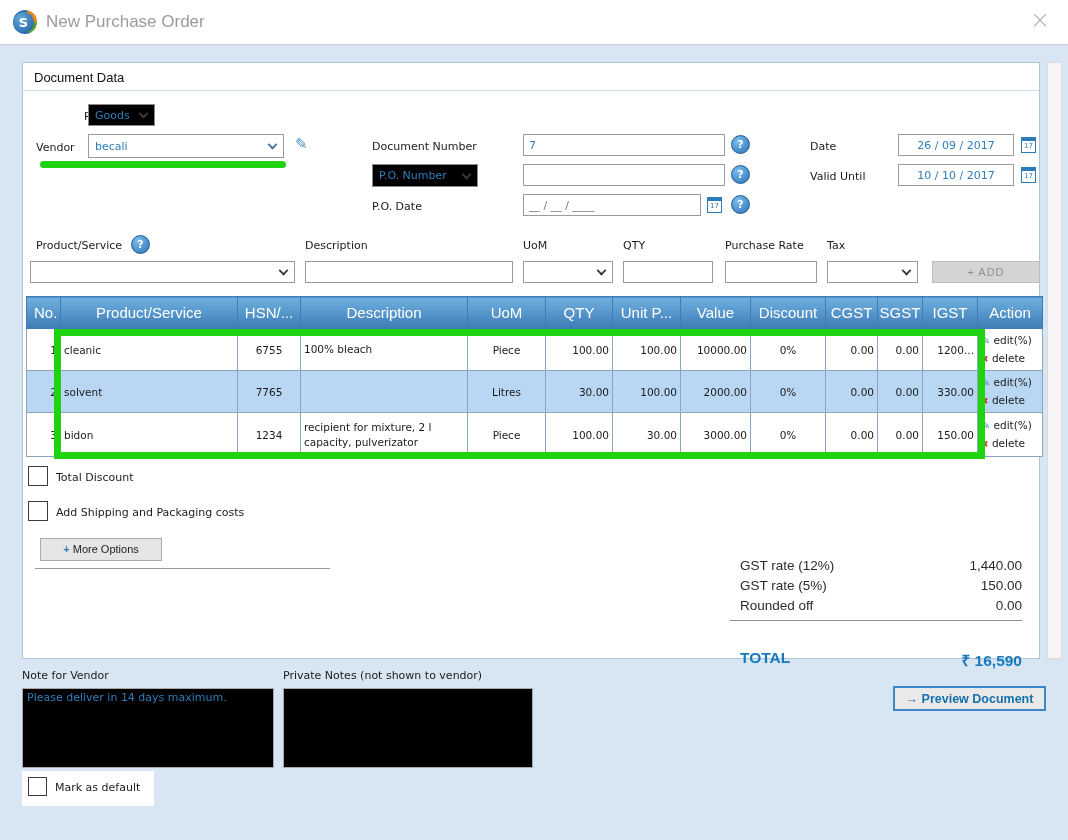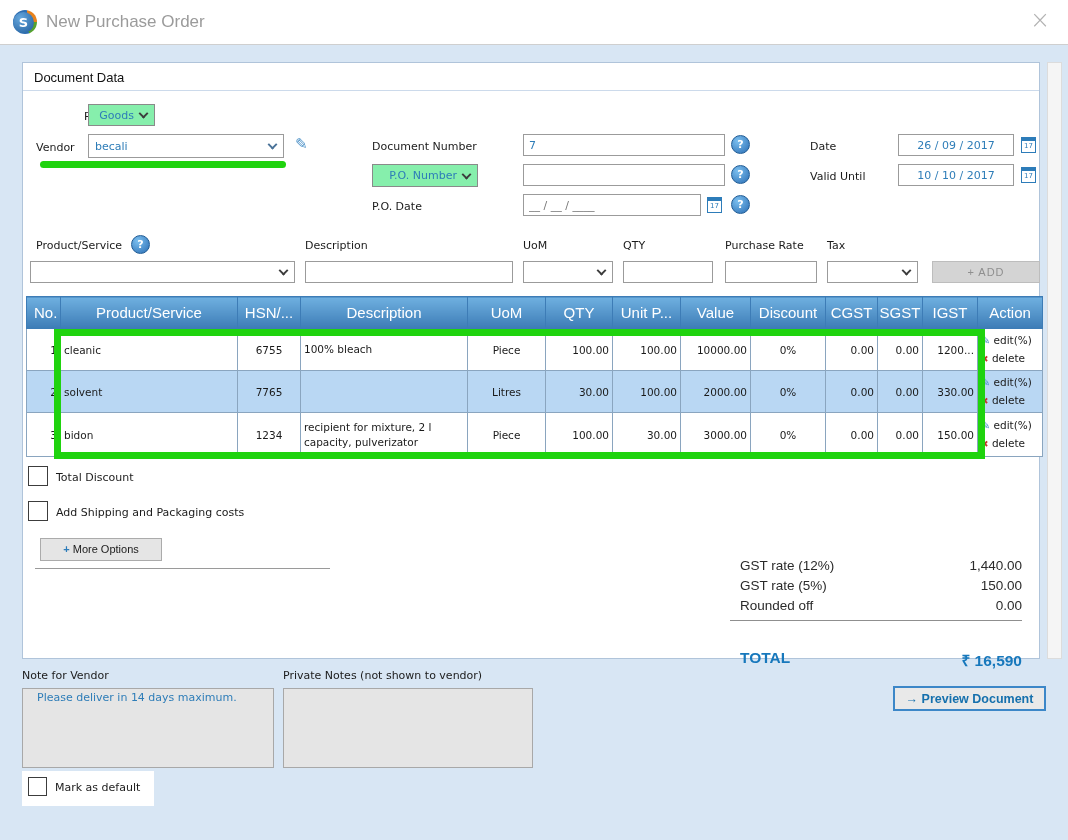--- a/index.html
+++ b/index.html
@@ -25,21 +25,21 @@
   .docbox-title { position:absolute; left:34px; top:70px; font-family:"Liberation Sans",sans-serif; font-size:13px; color:#111; z-index:2; }
   .docbox-divider { position:absolute; left:23px; top:90px; width:1016px; height:1px; background:#ccdaeb; z-index:2; }
   .scroll-track { position:absolute; left:1047px; top:62px; width:15px; height:597px; background:#f5f5f5; border:1px solid #dcdcdc; z-index:1; }
 
   .lbl { position:absolute; font-size:11px; color:#1b1b1b; white-space:nowrap; z-index:3; }
   .inp { position:absolute; border:1px solid #9b9b9b; background:#fff; font-family:"DejaVu Sans",sans-serif;
          font-size:11px; color:#2e7db8; padding:0 5px; outline:none; z-index:3; }
   .inp.center { text-align:center; }
   .sel { position:absolute; border:1px solid #9b9b9b; background:#fff; font-size:11px; color:#2e7db8;
          display:flex; align-items:center; padding:0 20px 0 6px; cursor:pointer; z-index:3; white-space:nowrap; }
-  .sel.gray { background:#86efac; border-color:#8a8a8a;justify-content:flex-end; }
+  .sel.gray { background:#000000; border-color:#8a8a8a; }
   .chev { position:absolute; right:7px; top:50%; width:7px; height:7px;
           border-right:2px solid #3c3c3c; border-bottom:2px solid #3c3c3c; transform:translateY(-70%) rotate(45deg); }
   .chev.blue { border-color:#4a7298; }
   .help { position:absolute; width:19px; height:19px; border-radius:50%;
           background:radial-gradient(circle at 35% 30%, #7cc0f0, #2a6db3); border:1px solid #1f5c96;
           color:#fff; font-size:11px; font-weight:bold; text-align:center; line-height:17px; cursor:pointer; z-index:3; }
   .cal { position:absolute; width:15px; height:16px; border:1px solid #2d7cb9; background:#fff; cursor:pointer; z-index:3; }
   .cal-top { position:absolute; left:-1px; top:-1px; width:15px; height:4px; background:#2d7cb9; }
   .cal-num { position:absolute; left:0; top:4px; width:100%; text-align:center; font-size:7px; color:#2d7cb9; }
   .pencil { position:absolute; color:#4f93c8; font-size:15px; cursor:pointer; z-index:3; }
@@ -76,22 +76,22 @@
   .hr-options { position:absolute; left:35px; top:568px; width:295px; height:1px; background:#9a9a9a; z-index:3; }
 
   .totals-row { position:absolute; left:740px; width:282px; height:20px; font-family:"Liberation Sans",sans-serif;
                 font-size:13.5px; color:#2b2b2b; z-index:3; }
   .totals-row .tval { position:absolute; right:0; top:0; }
   .totals-sep { position:absolute; left:730px; top:620px; width:292px; height:1px; background:#8f8f8f; z-index:3; }
   .total-final { position:absolute; left:740px; top:649px; width:282px; height:22px; font-family:"Liberation Sans",sans-serif;
                  font-size:15.5px; font-weight:bold; color:#1778bc; z-index:3; }
   .total-final .tval { position:absolute; right:0; top:0; }
 
-  textarea.note { position:absolute; border:1px solid #a8a8a8; background:#e5e5e5; font-family:"DejaVu Sans",sans-serif;
-                  font-size:11px; color:#2e7db8; padding:2px 14px; resize:none; outline:none; z-index:3; }
+  textarea.note { position:absolute; border:1px solid #a8a8a8; background:#000000; font-family:"DejaVu Sans",sans-serif;
+                  font-size:11px; color:#2e7db8; padding:2px 4px; resize:none; outline:none; z-index:3; }
   .btn-preview { position:absolute; left:893px; top:686px; width:153px; height:25px; background:#e9e9e9;
                  border:2px solid #3c87c8; color:#1670ad; font-weight:bold; font-size:12.5px;
                  font-family:"Liberation Sans",sans-serif; cursor:pointer; text-align:center; line-height:20px; z-index:3; }
   .default-patch { position:absolute; left:22px; top:771px; width:132px; height:35px; background:#fff; z-index:3; }
 </style>
 </head>
 <body>
 
 <div class="dialog">
 

